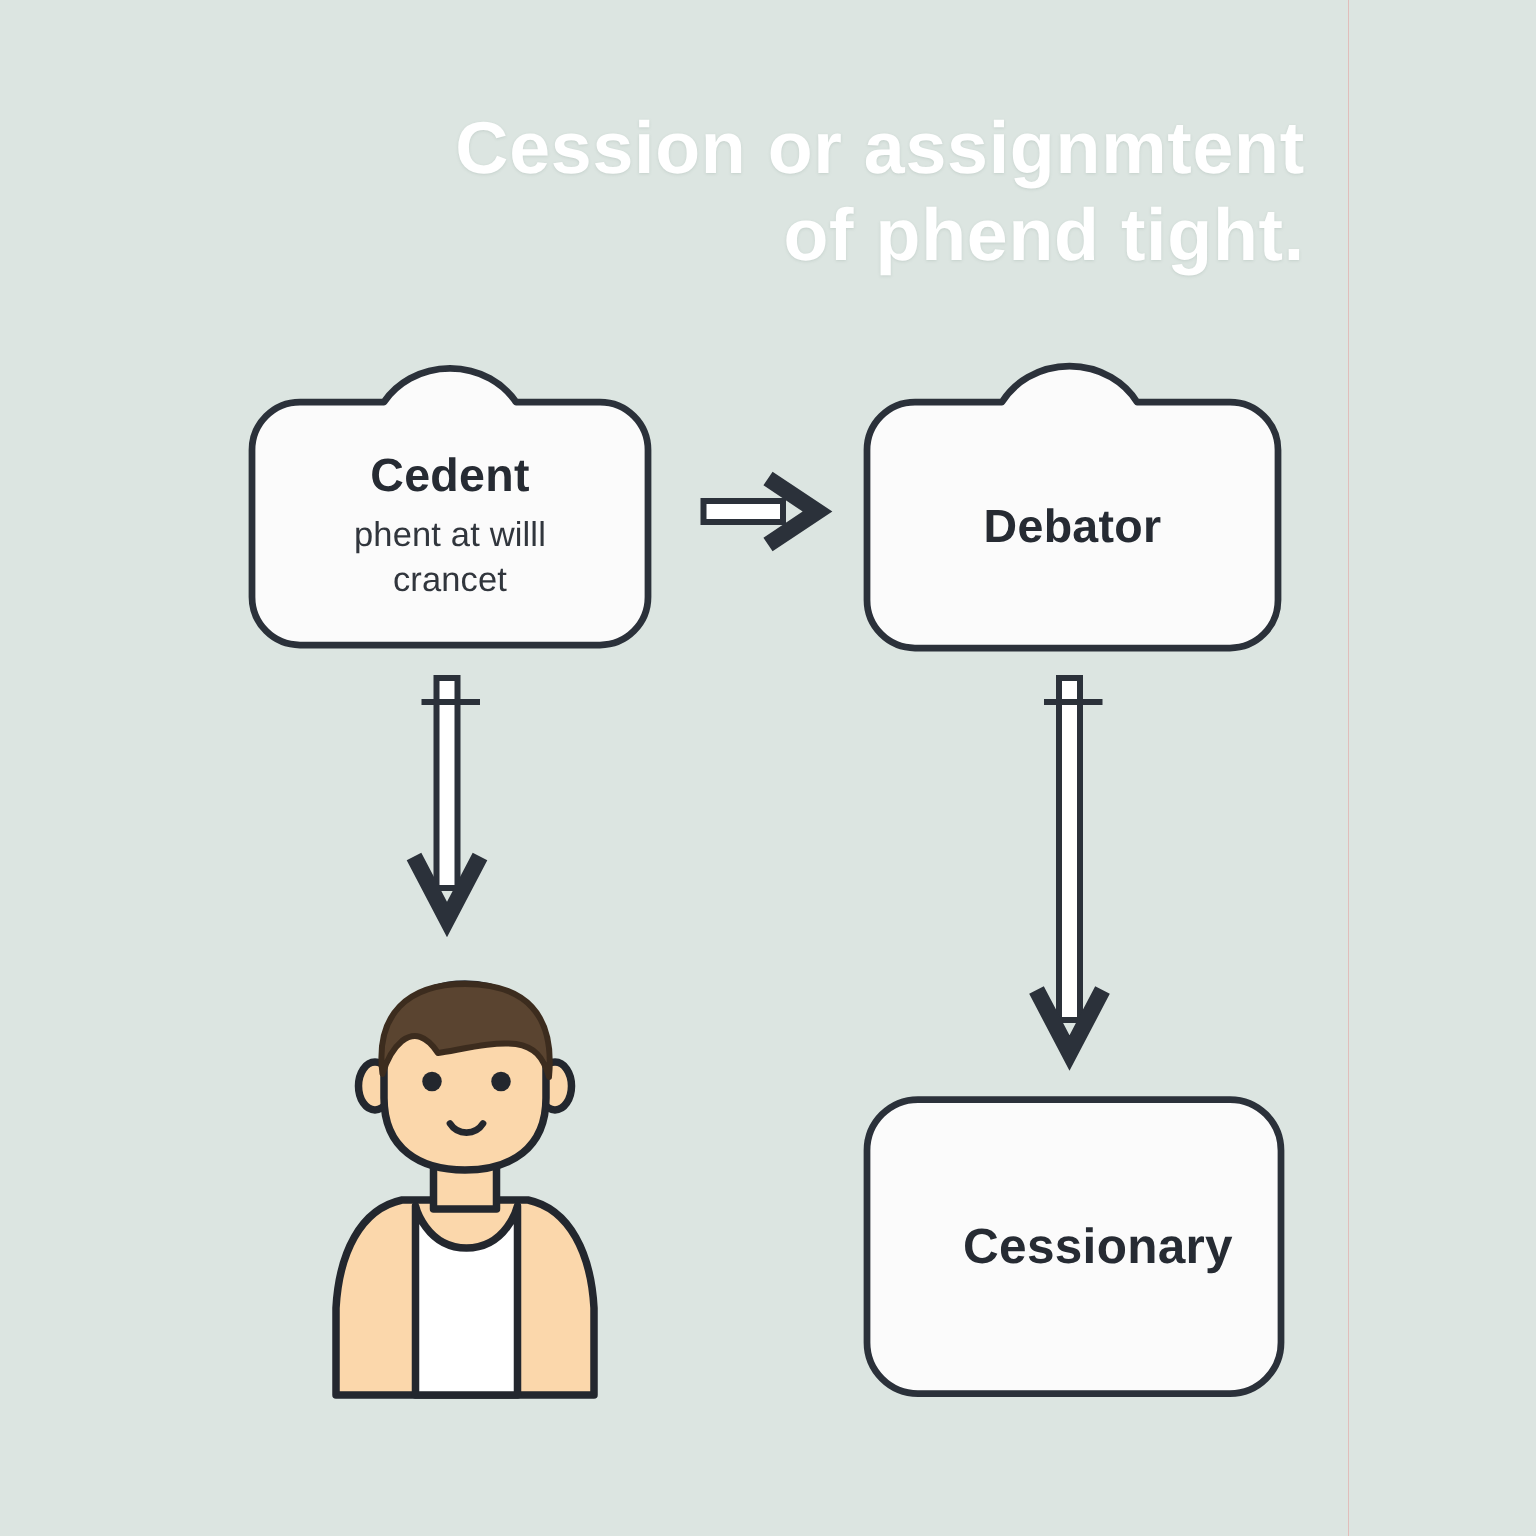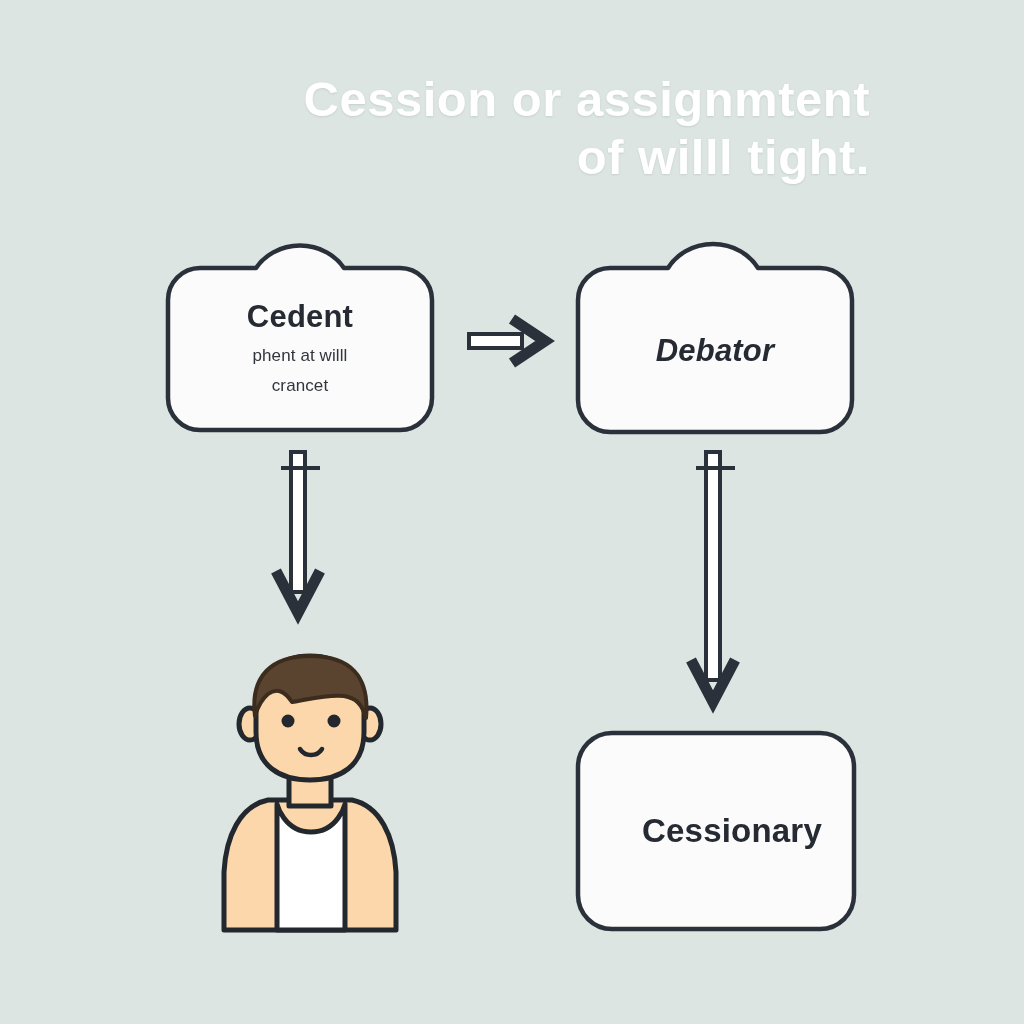--- a/index.html
+++ b/index.html
@@ -57,46 +57,46 @@
     font-family: "Liberation Sans", sans-serif;
     font-weight: bold;
     font-size: 31px;
     line-height: 36px;
     color: #262b33;
     letter-spacing: 0.2px;
   }
   .node-sub {
     font-family: "Liberation Sans", sans-serif;
     font-weight: normal;
-    font-size: 17px;
+    font-size: 23px;
     line-height: 30px;
     color: #31363d;
     letter-spacing: 0.1px;
     margin-top: 6px;
   }
   .node-sub span { display: block; white-space: pre; }
 
   #node-cedent      { left: 168px; top: 258px; width: 264px; height: 172px; padding-top: 12px; }
-  #node-debtor      { left: 578px; top: 258px; width: 274px; height: 174px; padding-top: 12px; font-style: italic; }
+  #node-debtor      { left: 578px; top: 258px; width: 274px; height: 174px; padding-top: 12px; }
   #node-cessionary  { left: 578px; top: 733px; width: 276px; height: 196px; }
 
   #node-cessionary .node-title { font-size: 33px; margin-left: 32px; }
 </style>
 </head>
 <body>
 
 <div id="canvas">
 
   <svg id="bg-svg" viewBox="0 0 1024 1024">
     <rect x="0" y="0" width="1024" height="1024" fill="#dce5e1"></rect>
   </svg>
 
   <div class="title-block">
     <span class="title-line">Cession or assignmtent</span>
-    <span class="title-line">of willl tight.</span>
+    <span class="title-line">of phend tight.</span>
   </div>
 
   <svg id="art-svg" viewBox="0 0 1024 1024">
 
     <path d="M 168 300
              A 32 32 0 0 1 200 268
              L 256 268
              A 52 48 0 0 1 344 268
              L 400 268
              A 32 32 0 0 1 432 300

